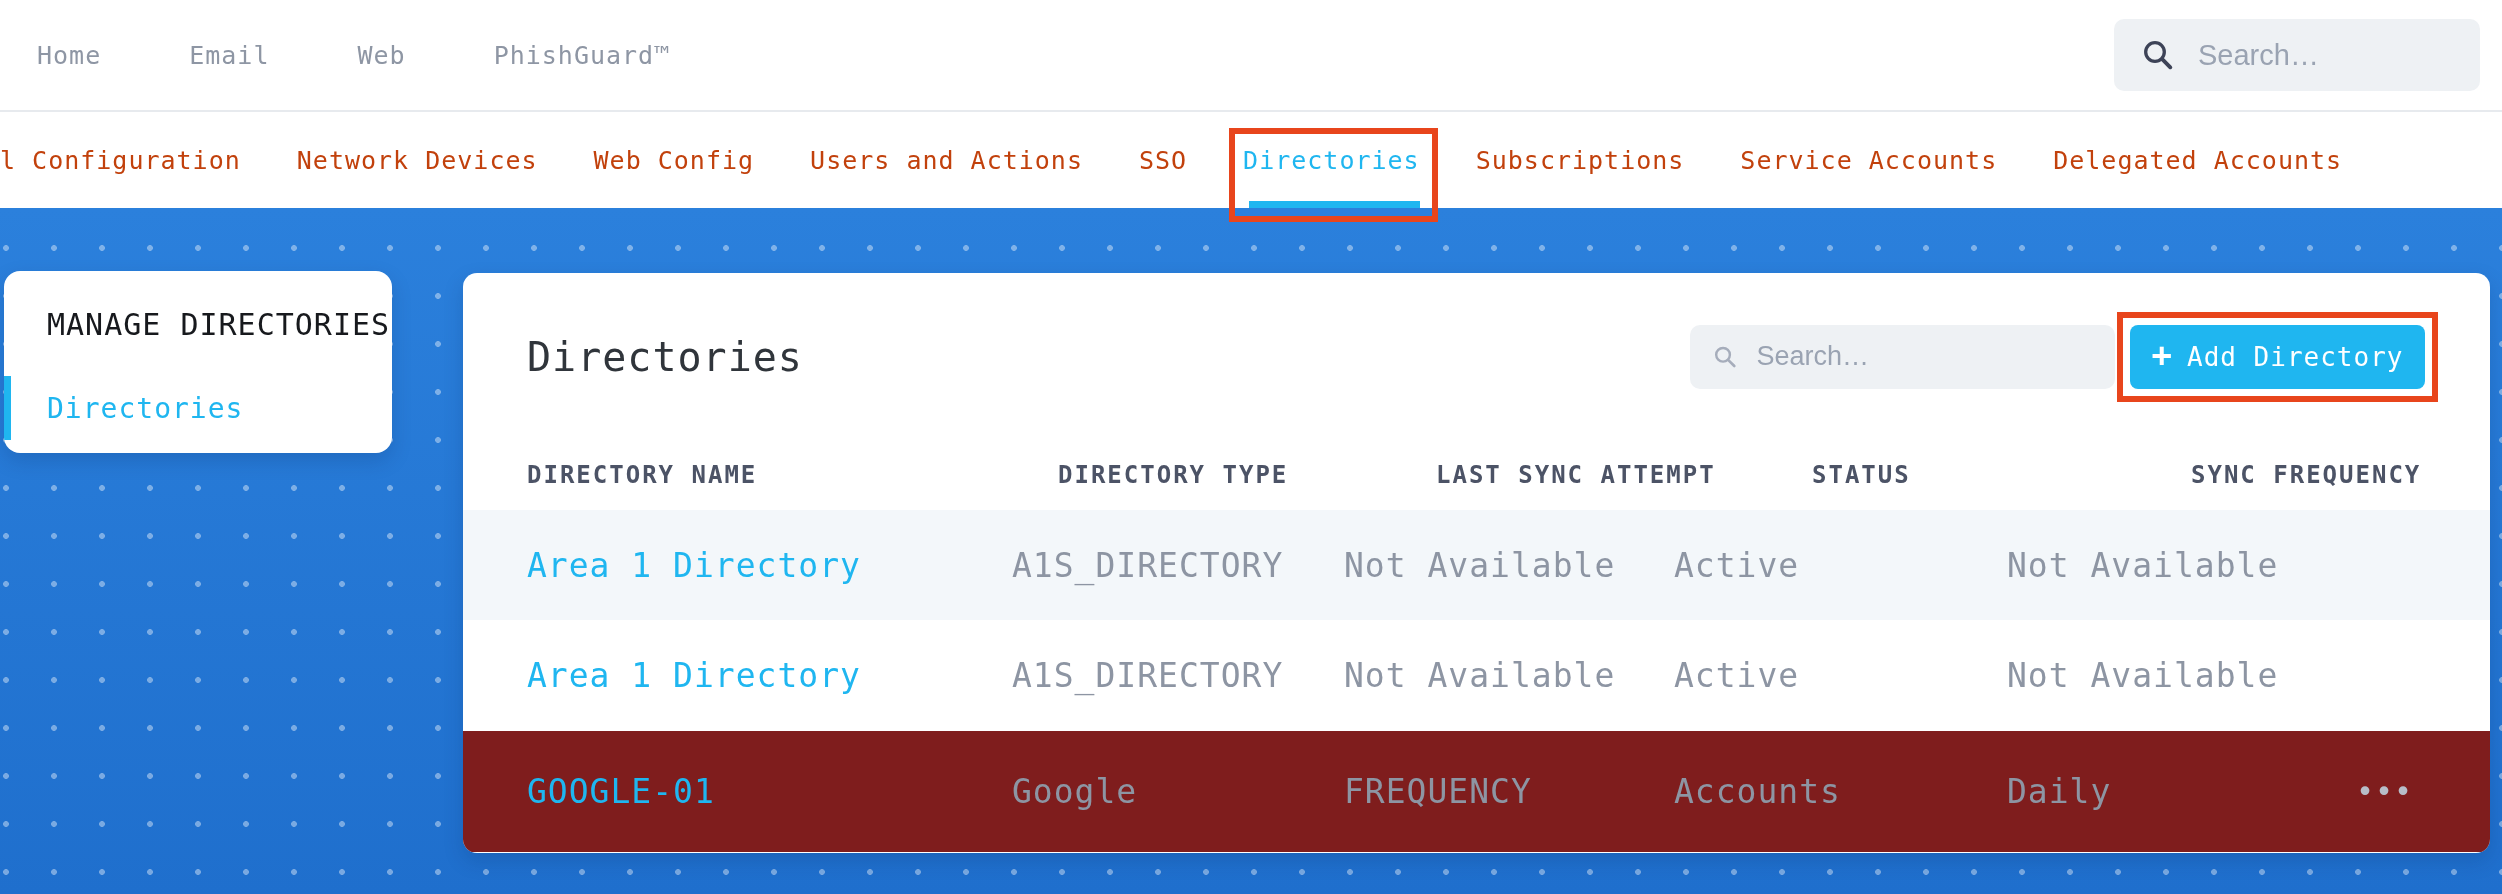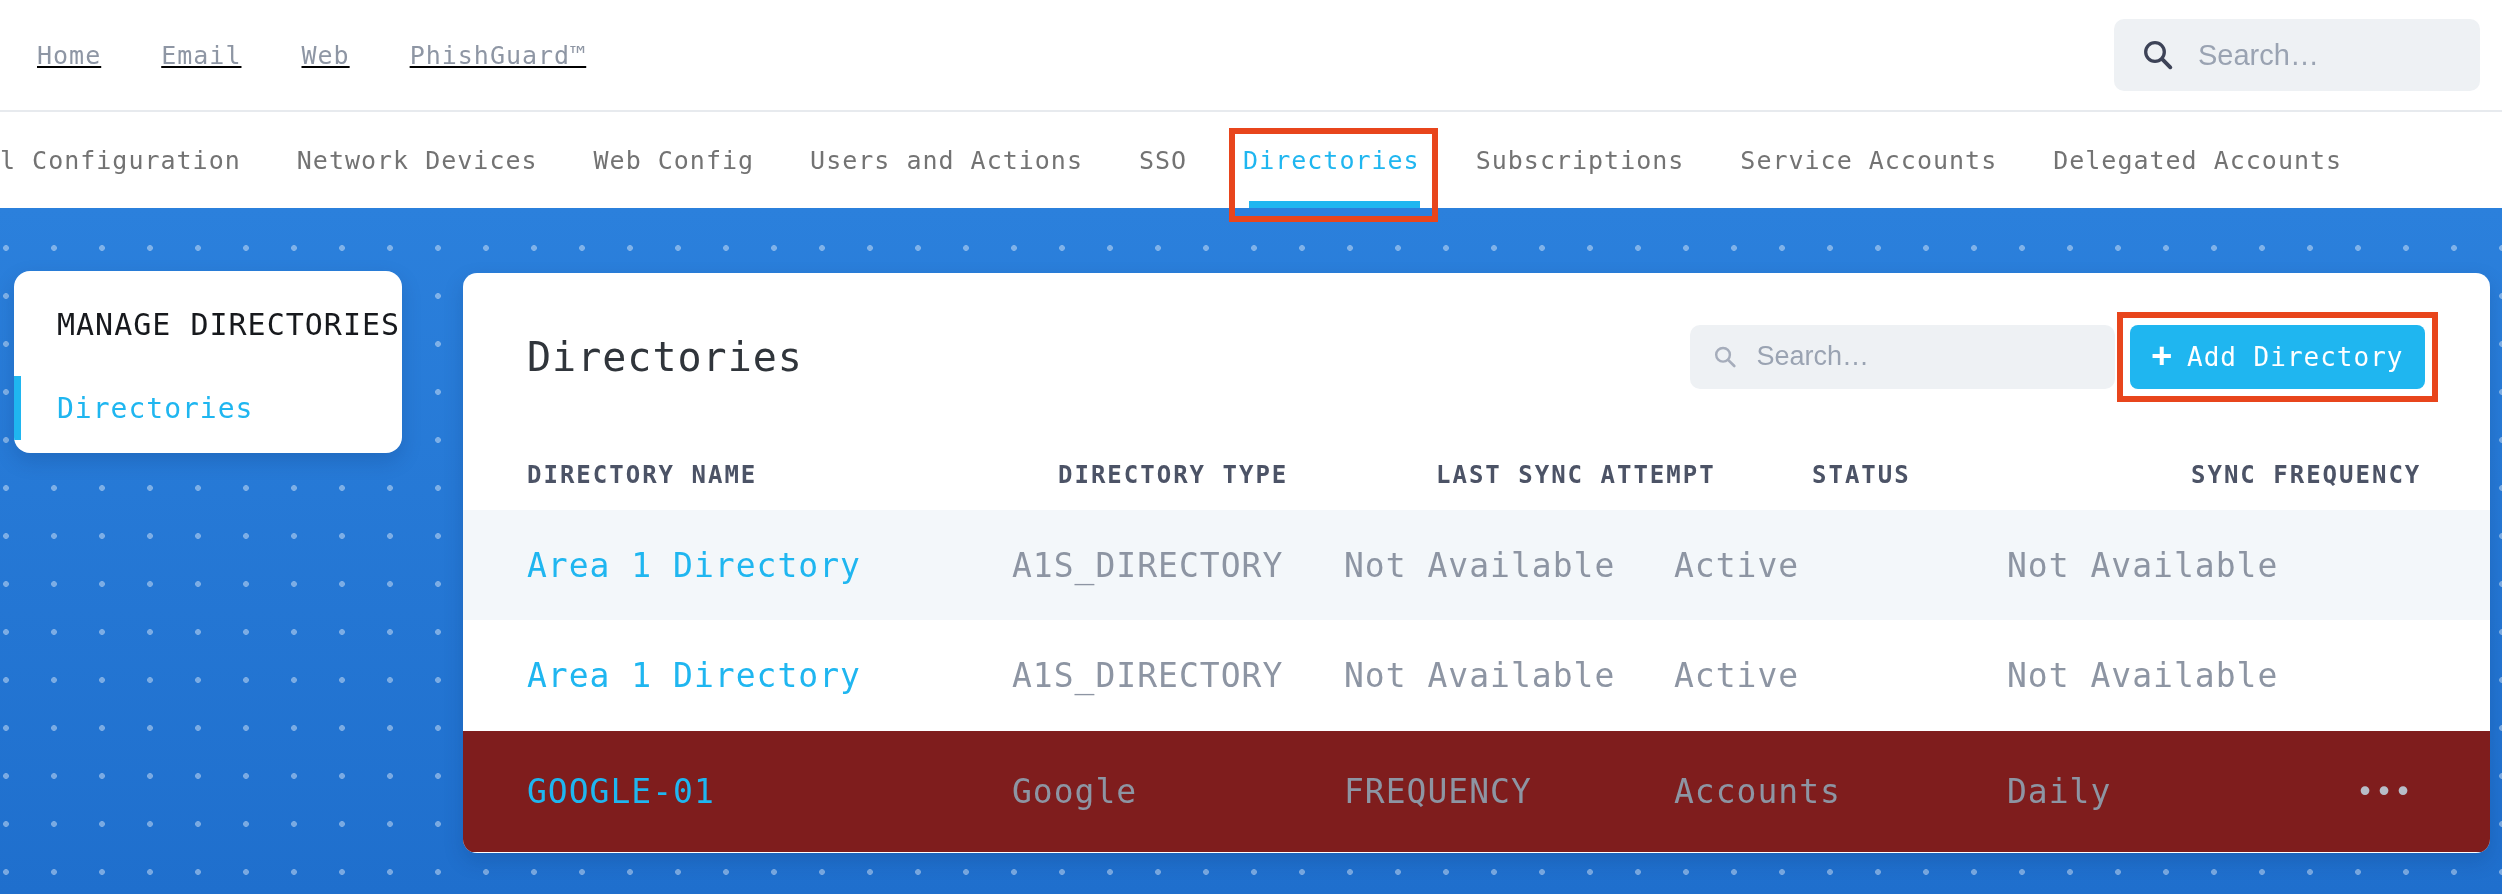--- a/index.html
+++ b/index.html
@@ -8,21 +8,21 @@
     font-family:"DejaVu Sans Mono", monospace;
     background:#ffffff;
   }
   .app { position:relative; width:2502px; height:894px; }
 
   
   .topbar {
     height:112px; background:#ffffff; border-bottom:2px solid #e7eaee;
     display:flex; align-items:center; padding:0 22px 0 37px;
   }
-  .topnav { display:flex; gap:60px;text-decoration:underline; }
+  .topnav { display:flex; gap:88px; }
   .topnav .nav-item {
     font-size:25px; color:#8e96a4; letter-spacing:1px; cursor:pointer;
     white-space:nowrap;
   }
   .search-pill {
     margin-left:auto; width:366px; height:72px; background:#eef1f4;
     border-radius:10px; display:flex; align-items:center; gap:22px; padding:0 26px;
   }
   .search-pill svg { flex:0 0 auto; }
   .search-pill input {
@@ -30,21 +30,21 @@
     font-family:"Liberation Sans", sans-serif; font-size:29px; color:#5a6170;
   }
   .search-pill input::placeholder { color:#9aa3b2; }
 
   
   .tabbar {
     height:96px; background:#ffffff; display:flex; align-items:stretch; gap:56px;
     position:relative;
   }
   .tab {
-    display:flex; align-items:center; font-size:25px; color:#737373;
+    display:flex; align-items:center; font-size:25px; color:#c2410c;
     letter-spacing:1px; position:relative; white-space:nowrap; cursor:pointer;
   }
   .tab.active { color:#1fb6f0; }
   .tab.active .tab-underline {
     position:absolute; left:6px; right:0; bottom:0; height:7px; background:#1fb6f0;
   }
   .tab .annotation-box {
     position:absolute; left:-14px; right:-18px; top:16px; bottom:-14px;
     border:6px solid #e8451c; pointer-events:none; z-index:5;
   }
@@ -54,21 +54,21 @@
     position:relative; height:686px;
     background-image:
       radial-gradient(circle, rgba(255,255,255,0.40) 2.6px, rgba(255,255,255,0) 3.2px),
       linear-gradient(#2b80dc, #1f6fcd);
     background-size:48px 48px, 100% 100%;
     background-position:30px 16px, 0 0;
   }
 
   
   .side-card {
-    position:absolute; left:14px; top:63px; width:388px; height:182px;
+    position:absolute; left:4px; top:63px; width:388px; height:182px;
     background:#ffffff; border-radius:16px; box-shadow:0 8px 20px rgba(10,40,90,.18);
     padding-top:36px; overflow:hidden;
   }
   .side-title {
     padding-left:43px; font-size:30px; color:#17191d; letter-spacing:1px;
   }
   .side-item {
     margin-top:34px; height:64px; display:flex; align-items:center;
     border-left:7px solid #1fb6f0; padding-left:36px; cursor:pointer;
   }

